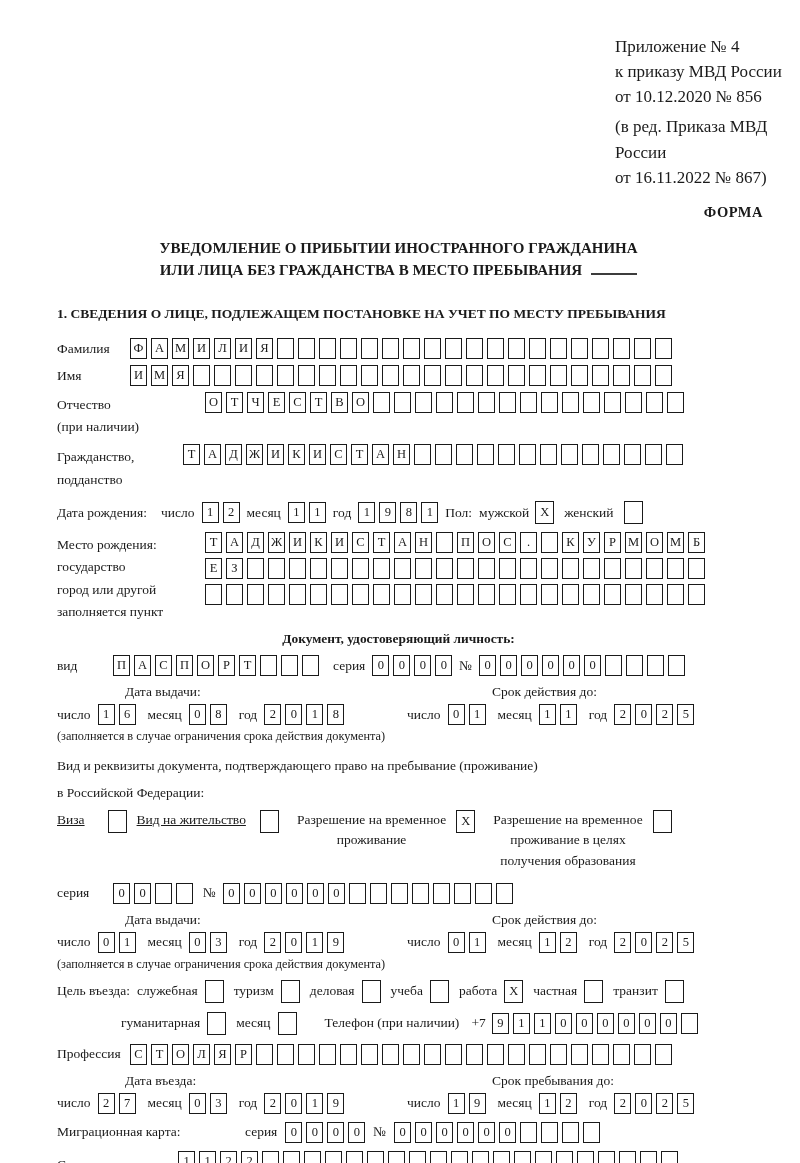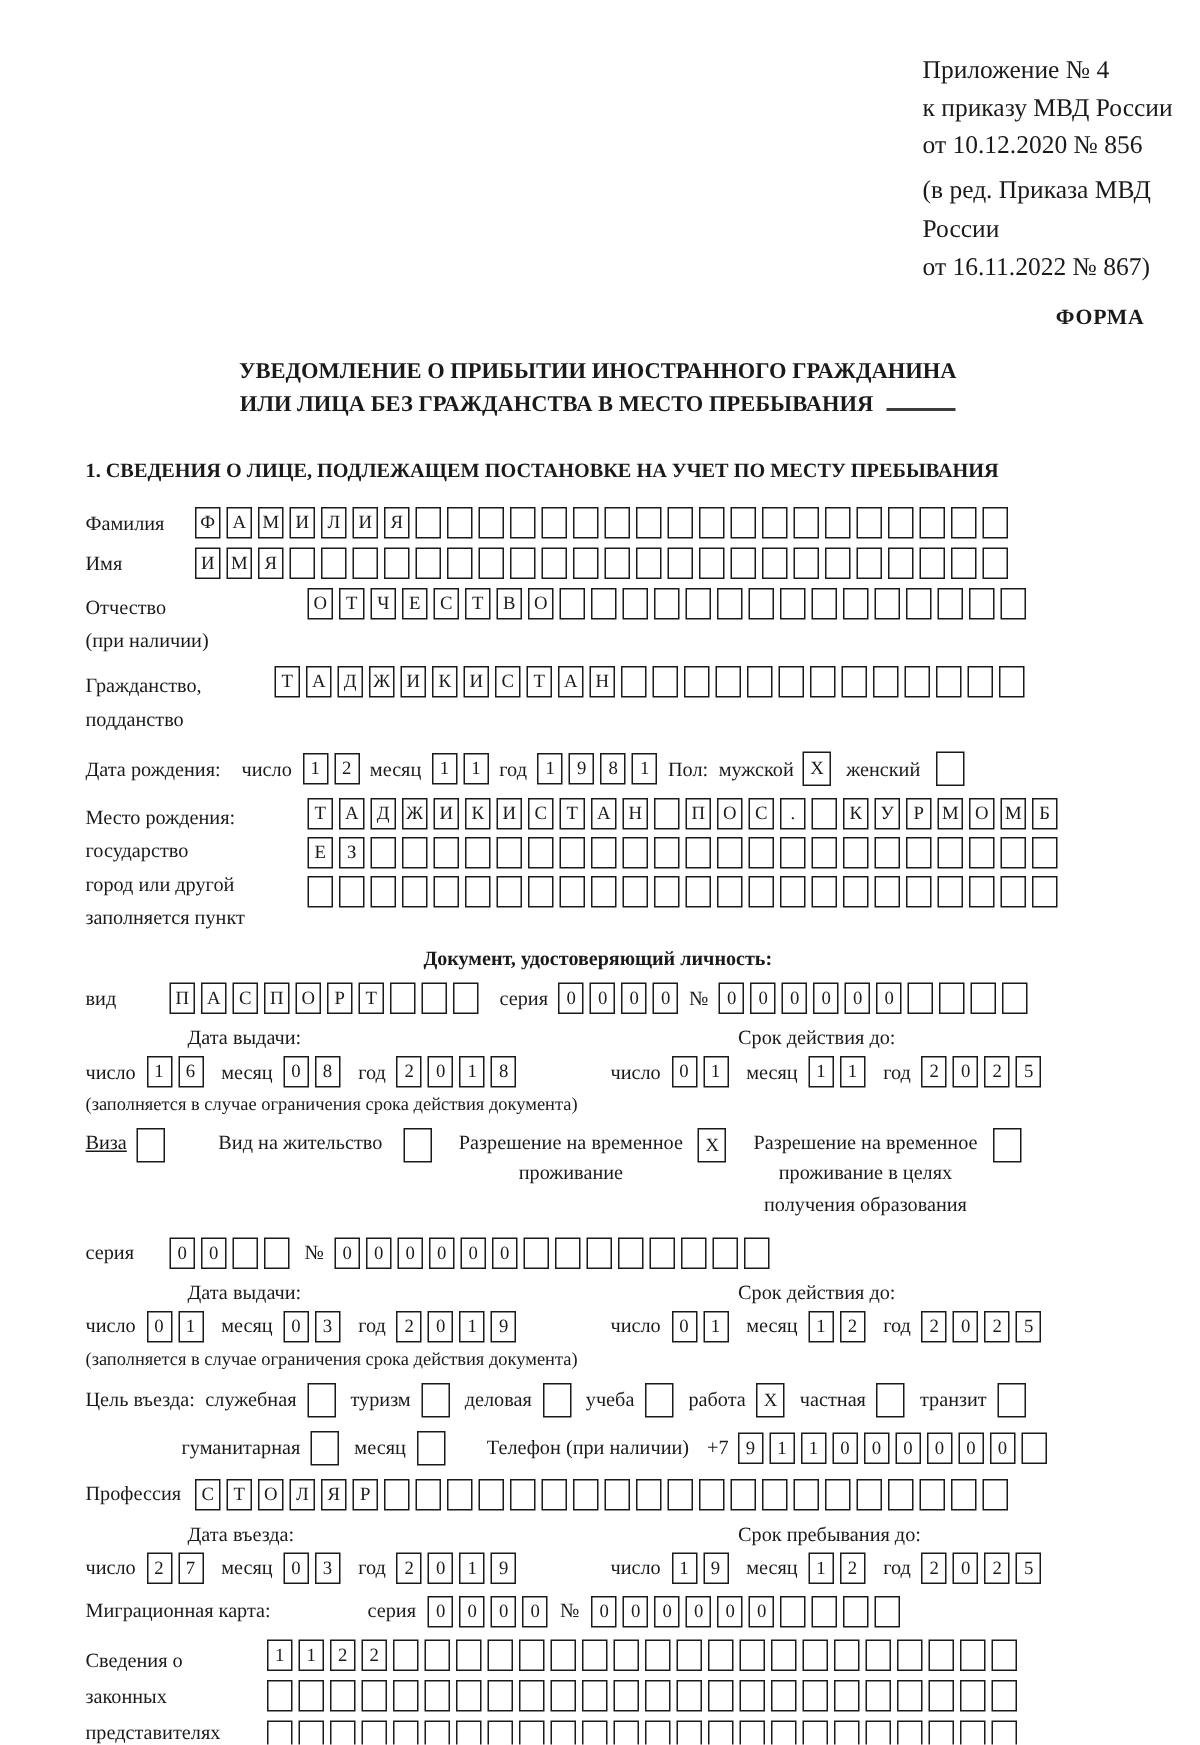--- a/index.html
+++ b/index.html
@@ -62,24 +62,24 @@
   .dg .cells:last-child { margin-right: 0; }
   .note { font-size: 12.3px; text-align: left; padding-right: 52px; margin-top: 4px; margin-bottom: 8px; }
 
   .intro { line-height: 2.0; margin-top: 4px; }
 
   
   .permrow { display: flex; align-items: flex-start; margin: 4px 0 12px; }
   .permitem { display: flex; align-items: flex-start; }
   .permlabel { text-align: center; line-height: 1.5; }
   .pl-left { text-align: left; }
-  .g6  { margin-right: 6px; text-decoration: underline; }
+  .g6  { margin-right: 23px; text-decoration: underline; }
   .g10 { margin-right: 10px; }
   .g14 { margin-right: 14px; }
-  .ml22 { margin-left: 36px; }
+  .ml22 { margin-left: 10px; text-decoration: underline; }
   .ml18 { margin-left: 18px; }
 
   
   .purpose-row { display: flex; align-items: center; margin-bottom: 9px; }
   .purpose-row .plabel { margin-right: 7px; }
   .pitem { display: inline-flex; align-items: center; margin-right: 10px; }
   .indent { margin-left: 64px; }
   .phone-lbl { margin: 0 12px 0 18px; }
   .phone-prefix { margin-right: 6px; }
 
@@ -441,20 +441,24 @@
             <span class="cell">2</span>
             <span class="cell">0</span>
             <span class="cell">2</span>
             <span class="cell">5</span>
           </span>
       </div>
     </div>
   </div>
   <div class="note">(заполняется в случае ограничения срока действия документа)</div>
 
+  <div class="intro">
+    <div>Вид и реквизиты документа, подтверждающего право на пребывание (проживание)</div>
+    <div>в Российской Федерации:</div>
+  </div>
 
   <div class="permrow">
     <span class="permitem">
       <span class="permlabel pl-left g6">Виза</span>
       <span class="cells cbx">
           <span class="cell"></span>
         </span>
     </span>
     <span class="permitem ml22">
       <span class="permlabel pl-left g14">Вид на жительство</span>

